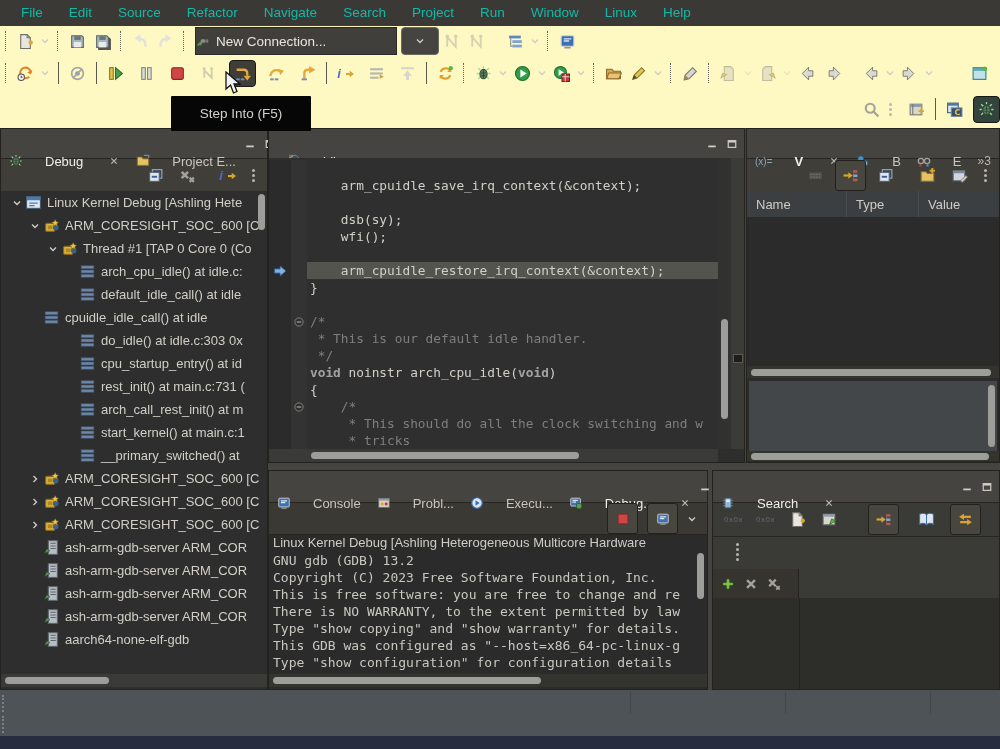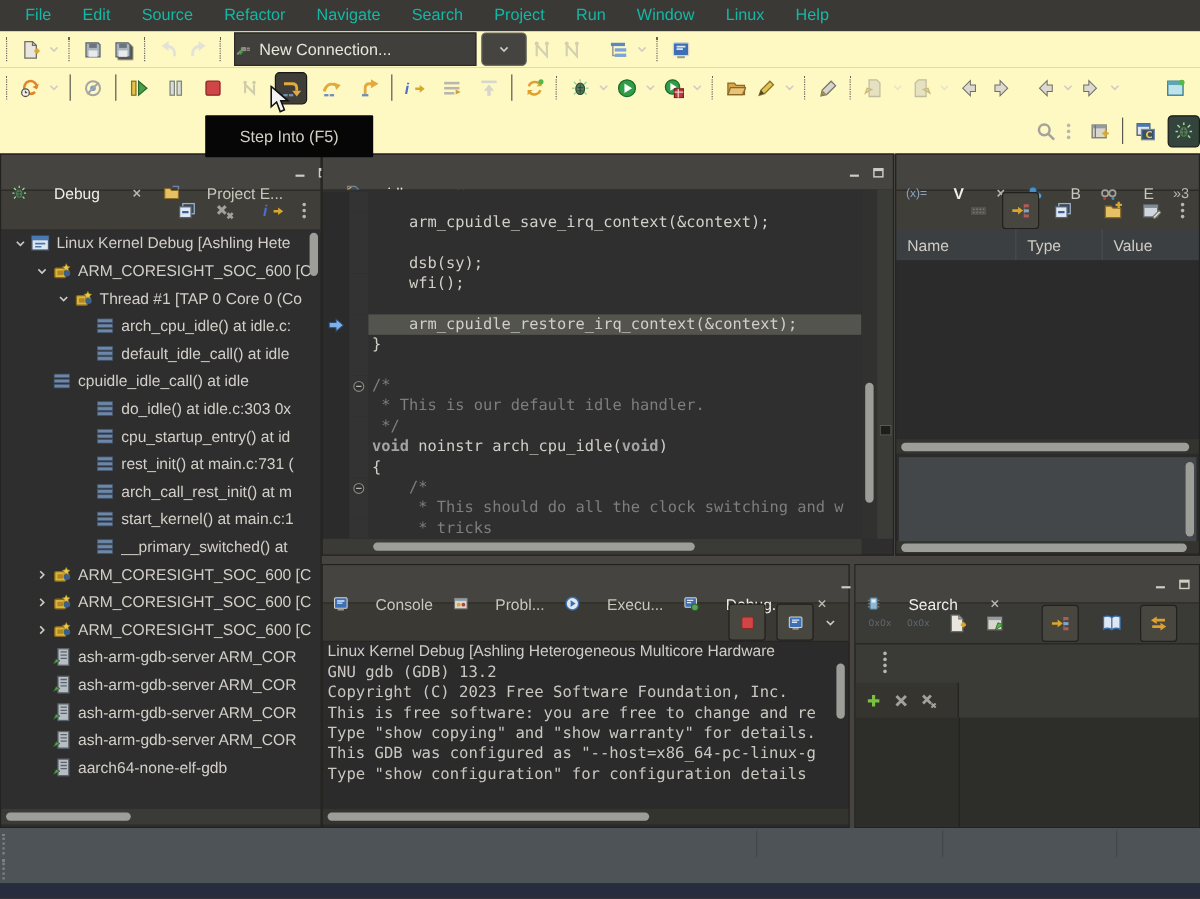--- a/index.html
+++ b/index.html
@@ -1160,20 +1160,21 @@
           <svg class="i12">
             <use href="#s-chev"></use>
           </svg>
         </span>
     </div>
     <div id="con-text">
         <div class="conhdr">Linux Kernel Debug [Ashling Heterogeneous Multicore Hardware</div>
         <div class="conline">GNU gdb (GDB) 13.2</div>
         <div class="conline">Copyright (C) 2023 Free Software Foundation, Inc.</div>
         <div class="conline">This is free software: you are free to change and re</div>
+        <div class="conline">There is NO WARRANTY, to the extent permitted by law</div>
         <div class="conline">Type "show copying" and "show warranty" for details.</div>
         <div class="conline">This GDB was configured as "--host=x86_64-pc-linux-g</div>
         <div class="conline">Type "show configuration" for configuration details</div>
       </div>
     <div class="thumb" style="right:3px;top:82px;width:7px;height:46px"></div>
     <div class="hscroll" style="left:0;right:0;bottom:2px;background:#34342f">
       <div class="thumb" style="left:4px;top:3px;width:268px;height:7px"></div>
     </div>
   </div>
 

